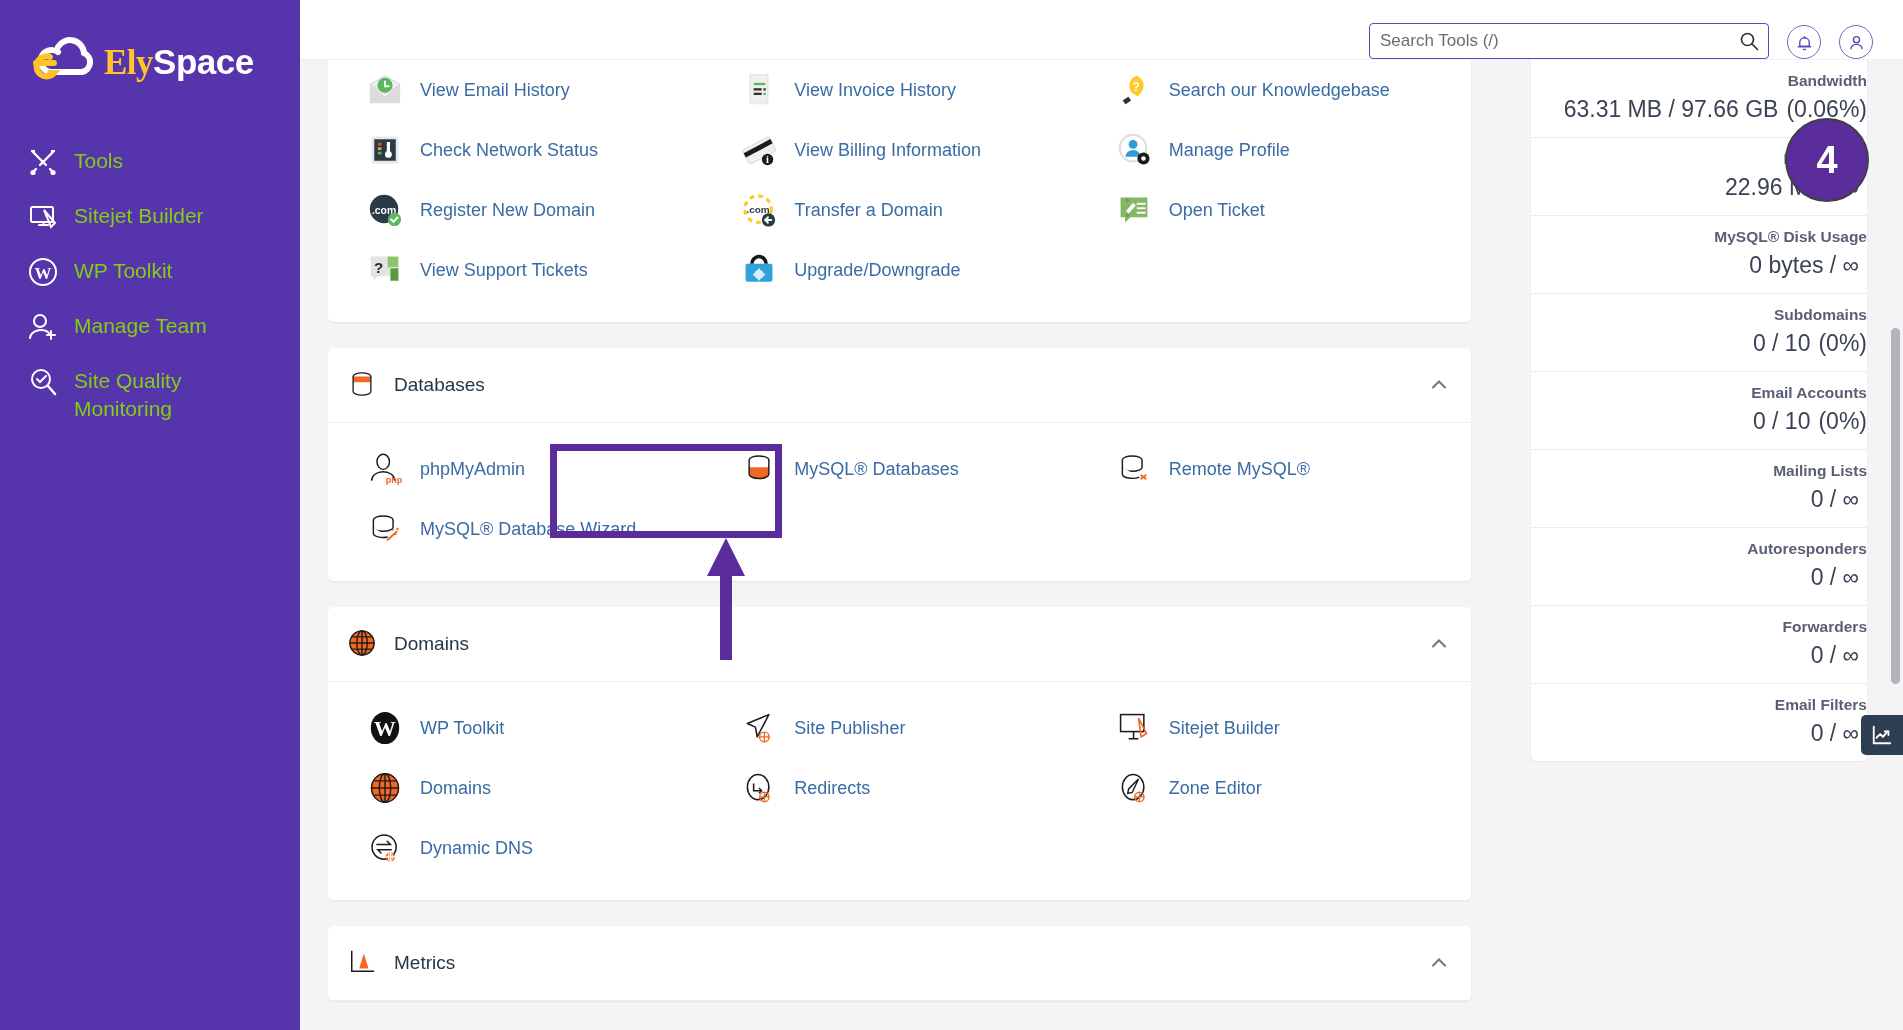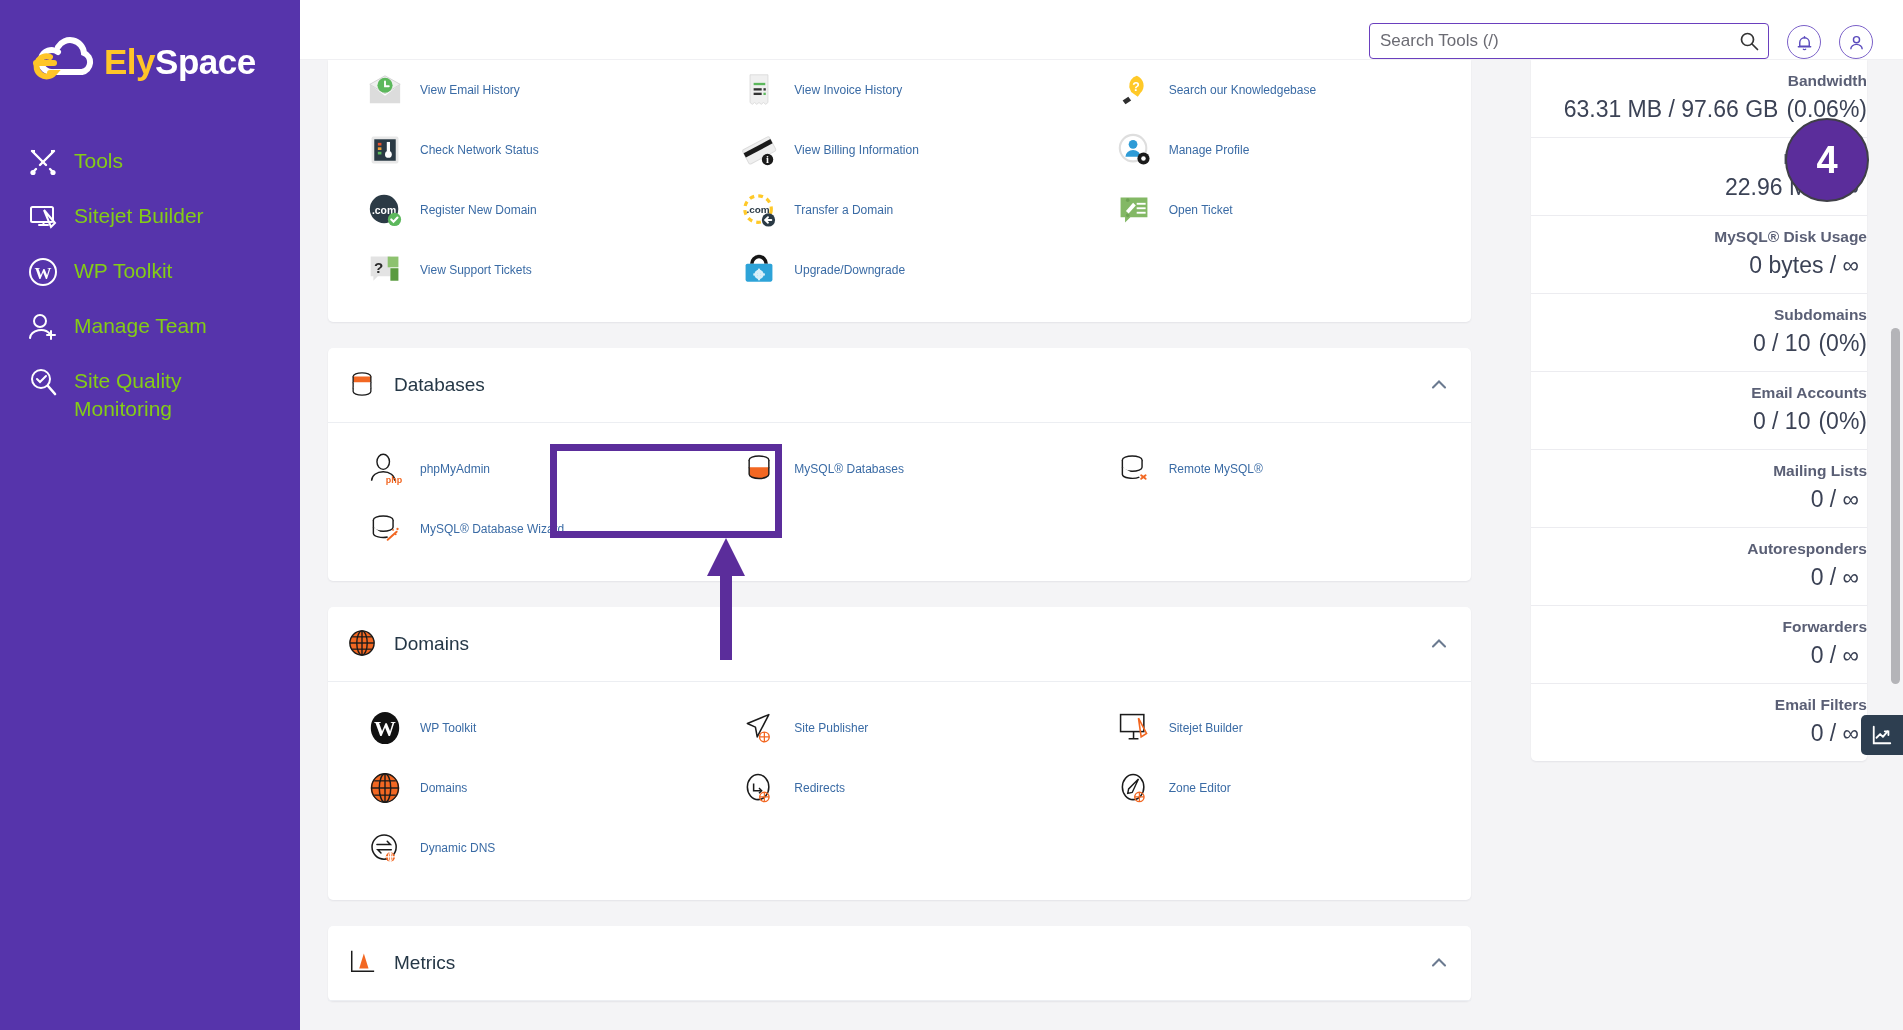--- a/index.html
+++ b/index.html
@@ -17,21 +17,21 @@
     width: 300px; flex: 0 0 300px;
     background: #5634ab;
     color: #fff;
     padding-top: 22px;
     position: relative;
     z-index: 5;
   }
   .logo { display: flex; align-items: center; padding: 8px 0 0 28px; height: 72px; }
   .logo-mark { width: 74px; height: 50px; flex: 0 0 74px; }
   .logo-text { font-size: 35px; font-weight: bold; letter-spacing: -0.5px; margin-left: 2px; }
-  .logo-text .ely { color: #ffc528; }
+  .logo-text .ely { color: #ffc528; font-family: Liberation Serif, serif; }
   .logo-text .space { color: #ffffff; }
 
   .nav { margin-top: 40px; }
   .nav-item {
     display: flex; align-items: flex-start; gap: 16px;
     padding: 12px 20px 12px 28px;
     font-size: 21px; color: #84cc16; cursor: pointer;
     line-height: 1.32;
   }
   .nav-ico { flex: 0 0 30px; width: 30px; height: 30px; margin-top: 1px; }
@@ -95,21 +95,21 @@
     display: grid; grid-template-columns: repeat(3, 1fr);
     padding: 16px 10px 22px 10px;
     row-gap: 0; column-gap: 0;
   }
   .tool {
     display: flex; align-items: center; gap: 16px;
     padding: 10px 10px 10px 28px; min-height: 60px;
     cursor: pointer; position: relative;
   }
   .tool .ti { width: 38px; height: 38px; flex: 0 0 38px; display:flex; align-items:center; justify-content:center; }
-  .tool .tl { font-size: 12px; color: #3a6ba5; }
+  .tool .tl { font-size: 18px; color: #3a6ba5; }
 
   
   .quick-grid { padding: 0 10px 22px 10px; }
 
   
   .hl-box {
     position: absolute;
     border: 7px solid #5b2d9b;
     background: transparent;
     pointer-events: none;

